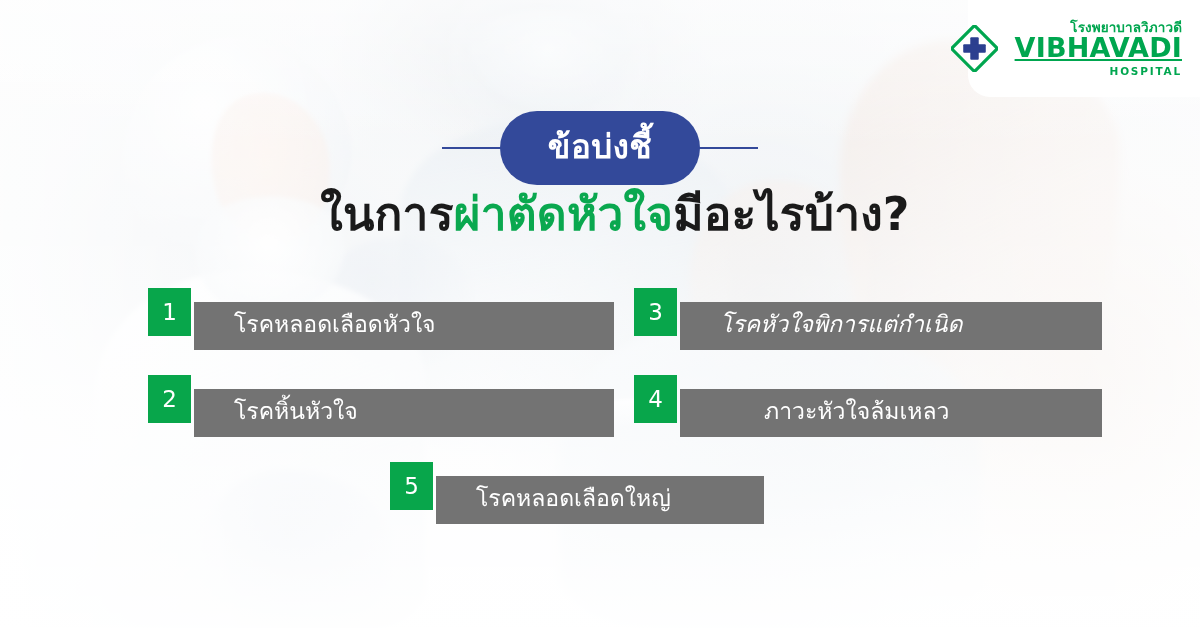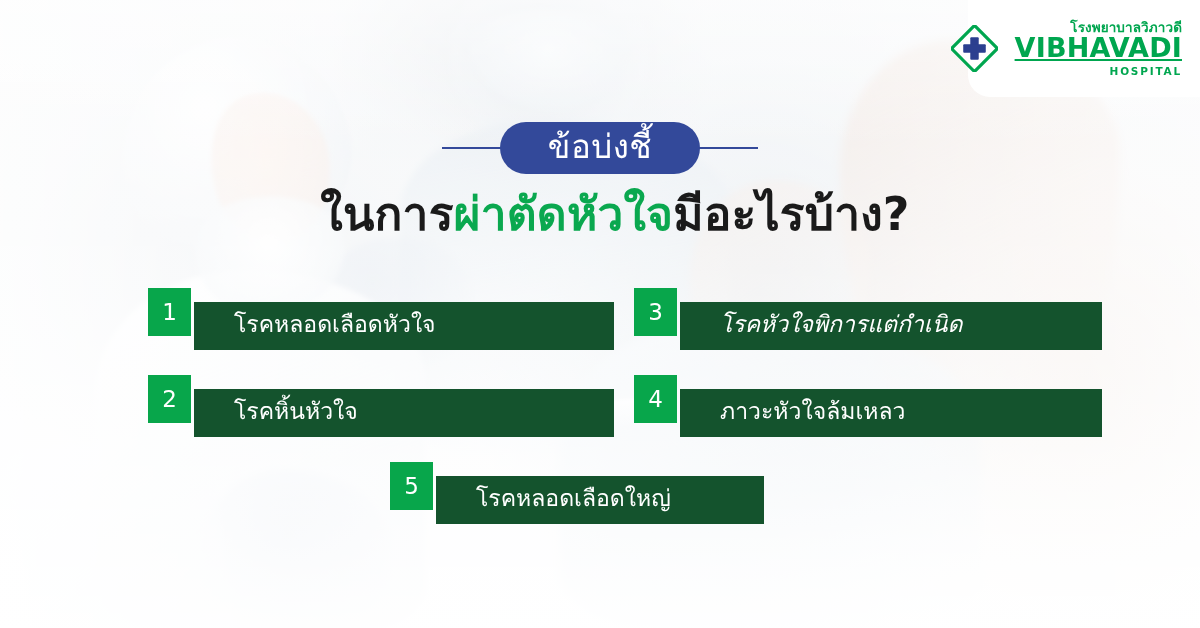--- a/index.html
+++ b/index.html
@@ -225,27 +225,27 @@
   }
   .badge-line.left  { margin-right: -10px; }
   .badge-line.right { margin-left: -10px; }
   .badge-pill {
     position: relative;
     z-index: 2;
     background: #33499A;
     color: #ffffff;
     border-radius: 999px;
     min-width: 200px;
-    height: 52px;
+    height: 74px;
     display: flex;
     align-items: center;
     justify-content: center;
     padding: 0 34px 4px 34px;
     font-size: 33px;
-    font-weight: 400;
+    font-weight: 700;
     letter-spacing: 0.5px;
     line-height: 1;
   }
 
   
   .headline {
     position: absolute;
     left: 0; right: 0;
     top: 186px;
     text-align: center;
@@ -275,21 +275,21 @@
     display: flex;
     align-items: center;
     justify-content: center;
     z-index: 2;
     font-family: "DejaVu Sans", "Liberation Sans", sans-serif;
   }
   .item .bar {
     position: absolute;
     left: 46px; top: 14px;
     height: 48px;
-    background: #14532d;
+    background: #737373;
     display: flex;
     align-items: center;
     z-index: 1;
   }
   .item .bar .txt {
     color: #ffffff;
     font-size: 23px;
     font-weight: 400;
     padding-left: 40px;
     padding-bottom: 4px;
@@ -298,21 +298,21 @@
   }
 
   
   #item-1 { left: 148px; top: 288px; }
   #item-1 .bar { width: 420px; }
   #item-2 { left: 148px; top: 375px; }
   #item-2 .bar { width: 420px; }
   #item-3 { left: 634px; top: 288px; }
   #item-3 .bar { width: 422px; font-style: italic; }
   #item-4 { left: 634px; top: 375px; }
-  #item-4 .bar { width: 422px; }
+  #item-4 .bar { width: 422px; padding-left: 44px; }
   #item-5 { left: 390px; top: 462px; }
   #item-5 .bar { width: 328px; }
 </style>
 </head>
 <body>
 
 <div id="poster">
 
   <div class="bg-layer">
     <div class="bg-base"></div>

